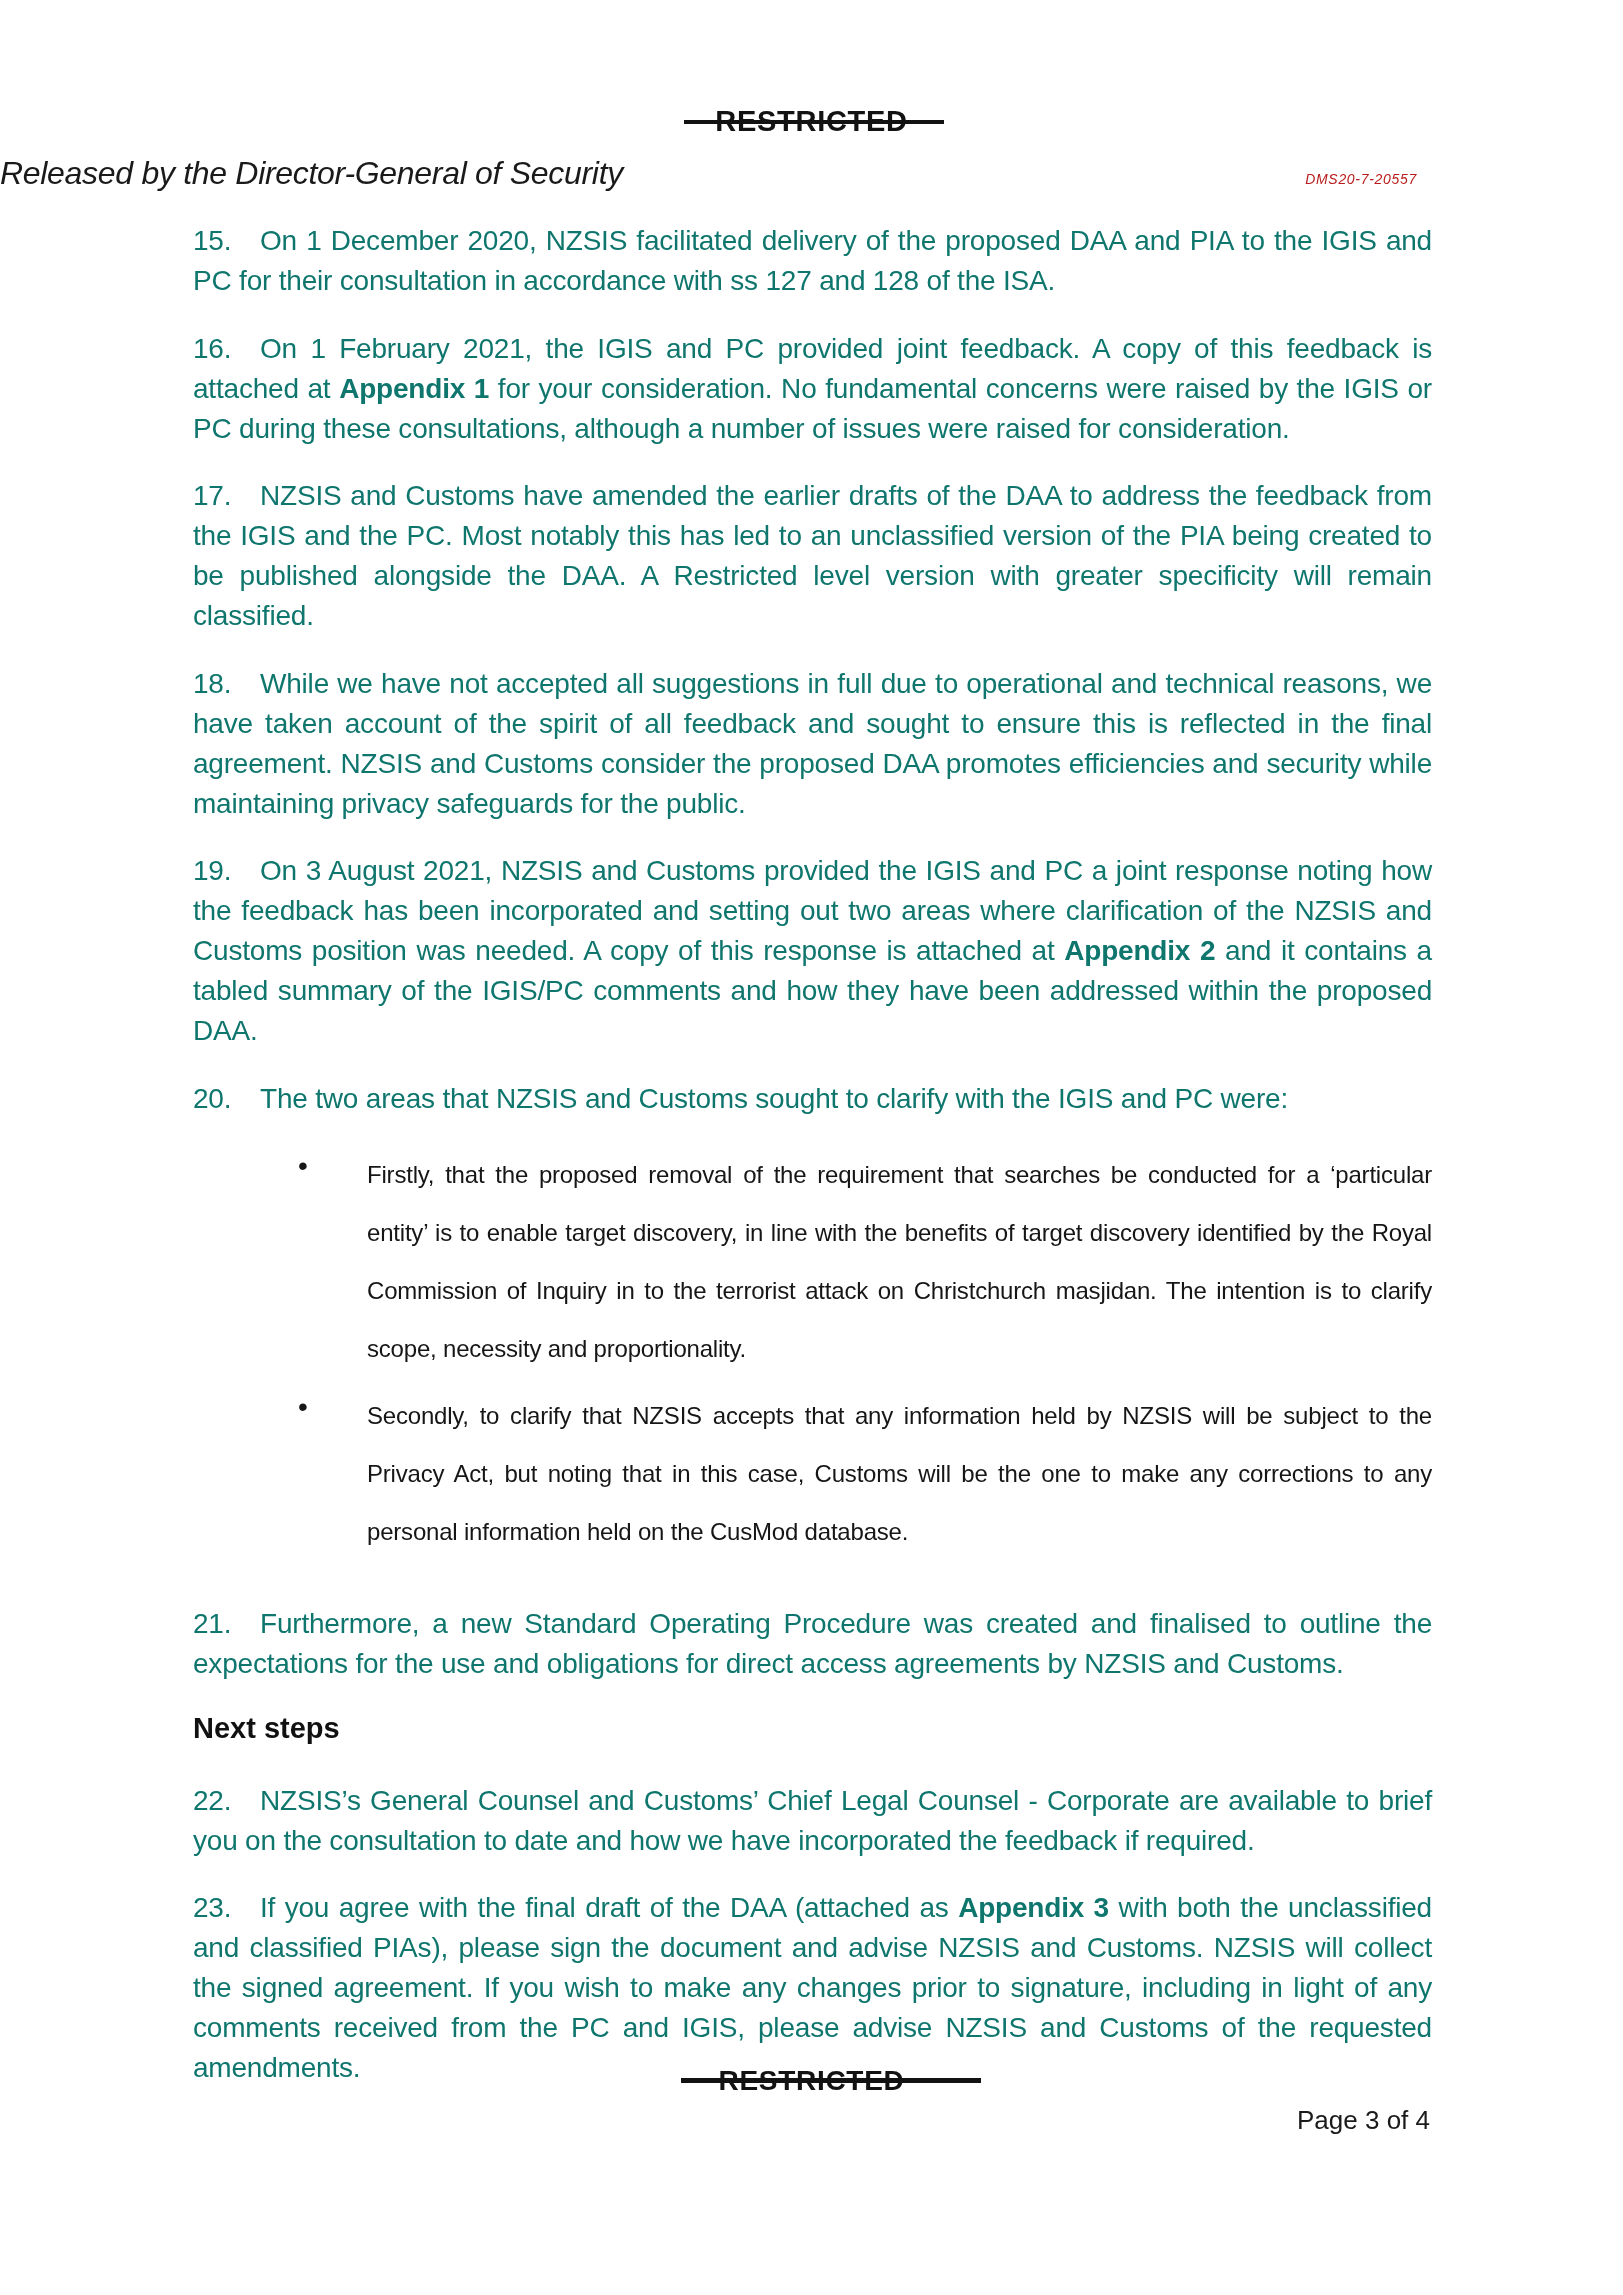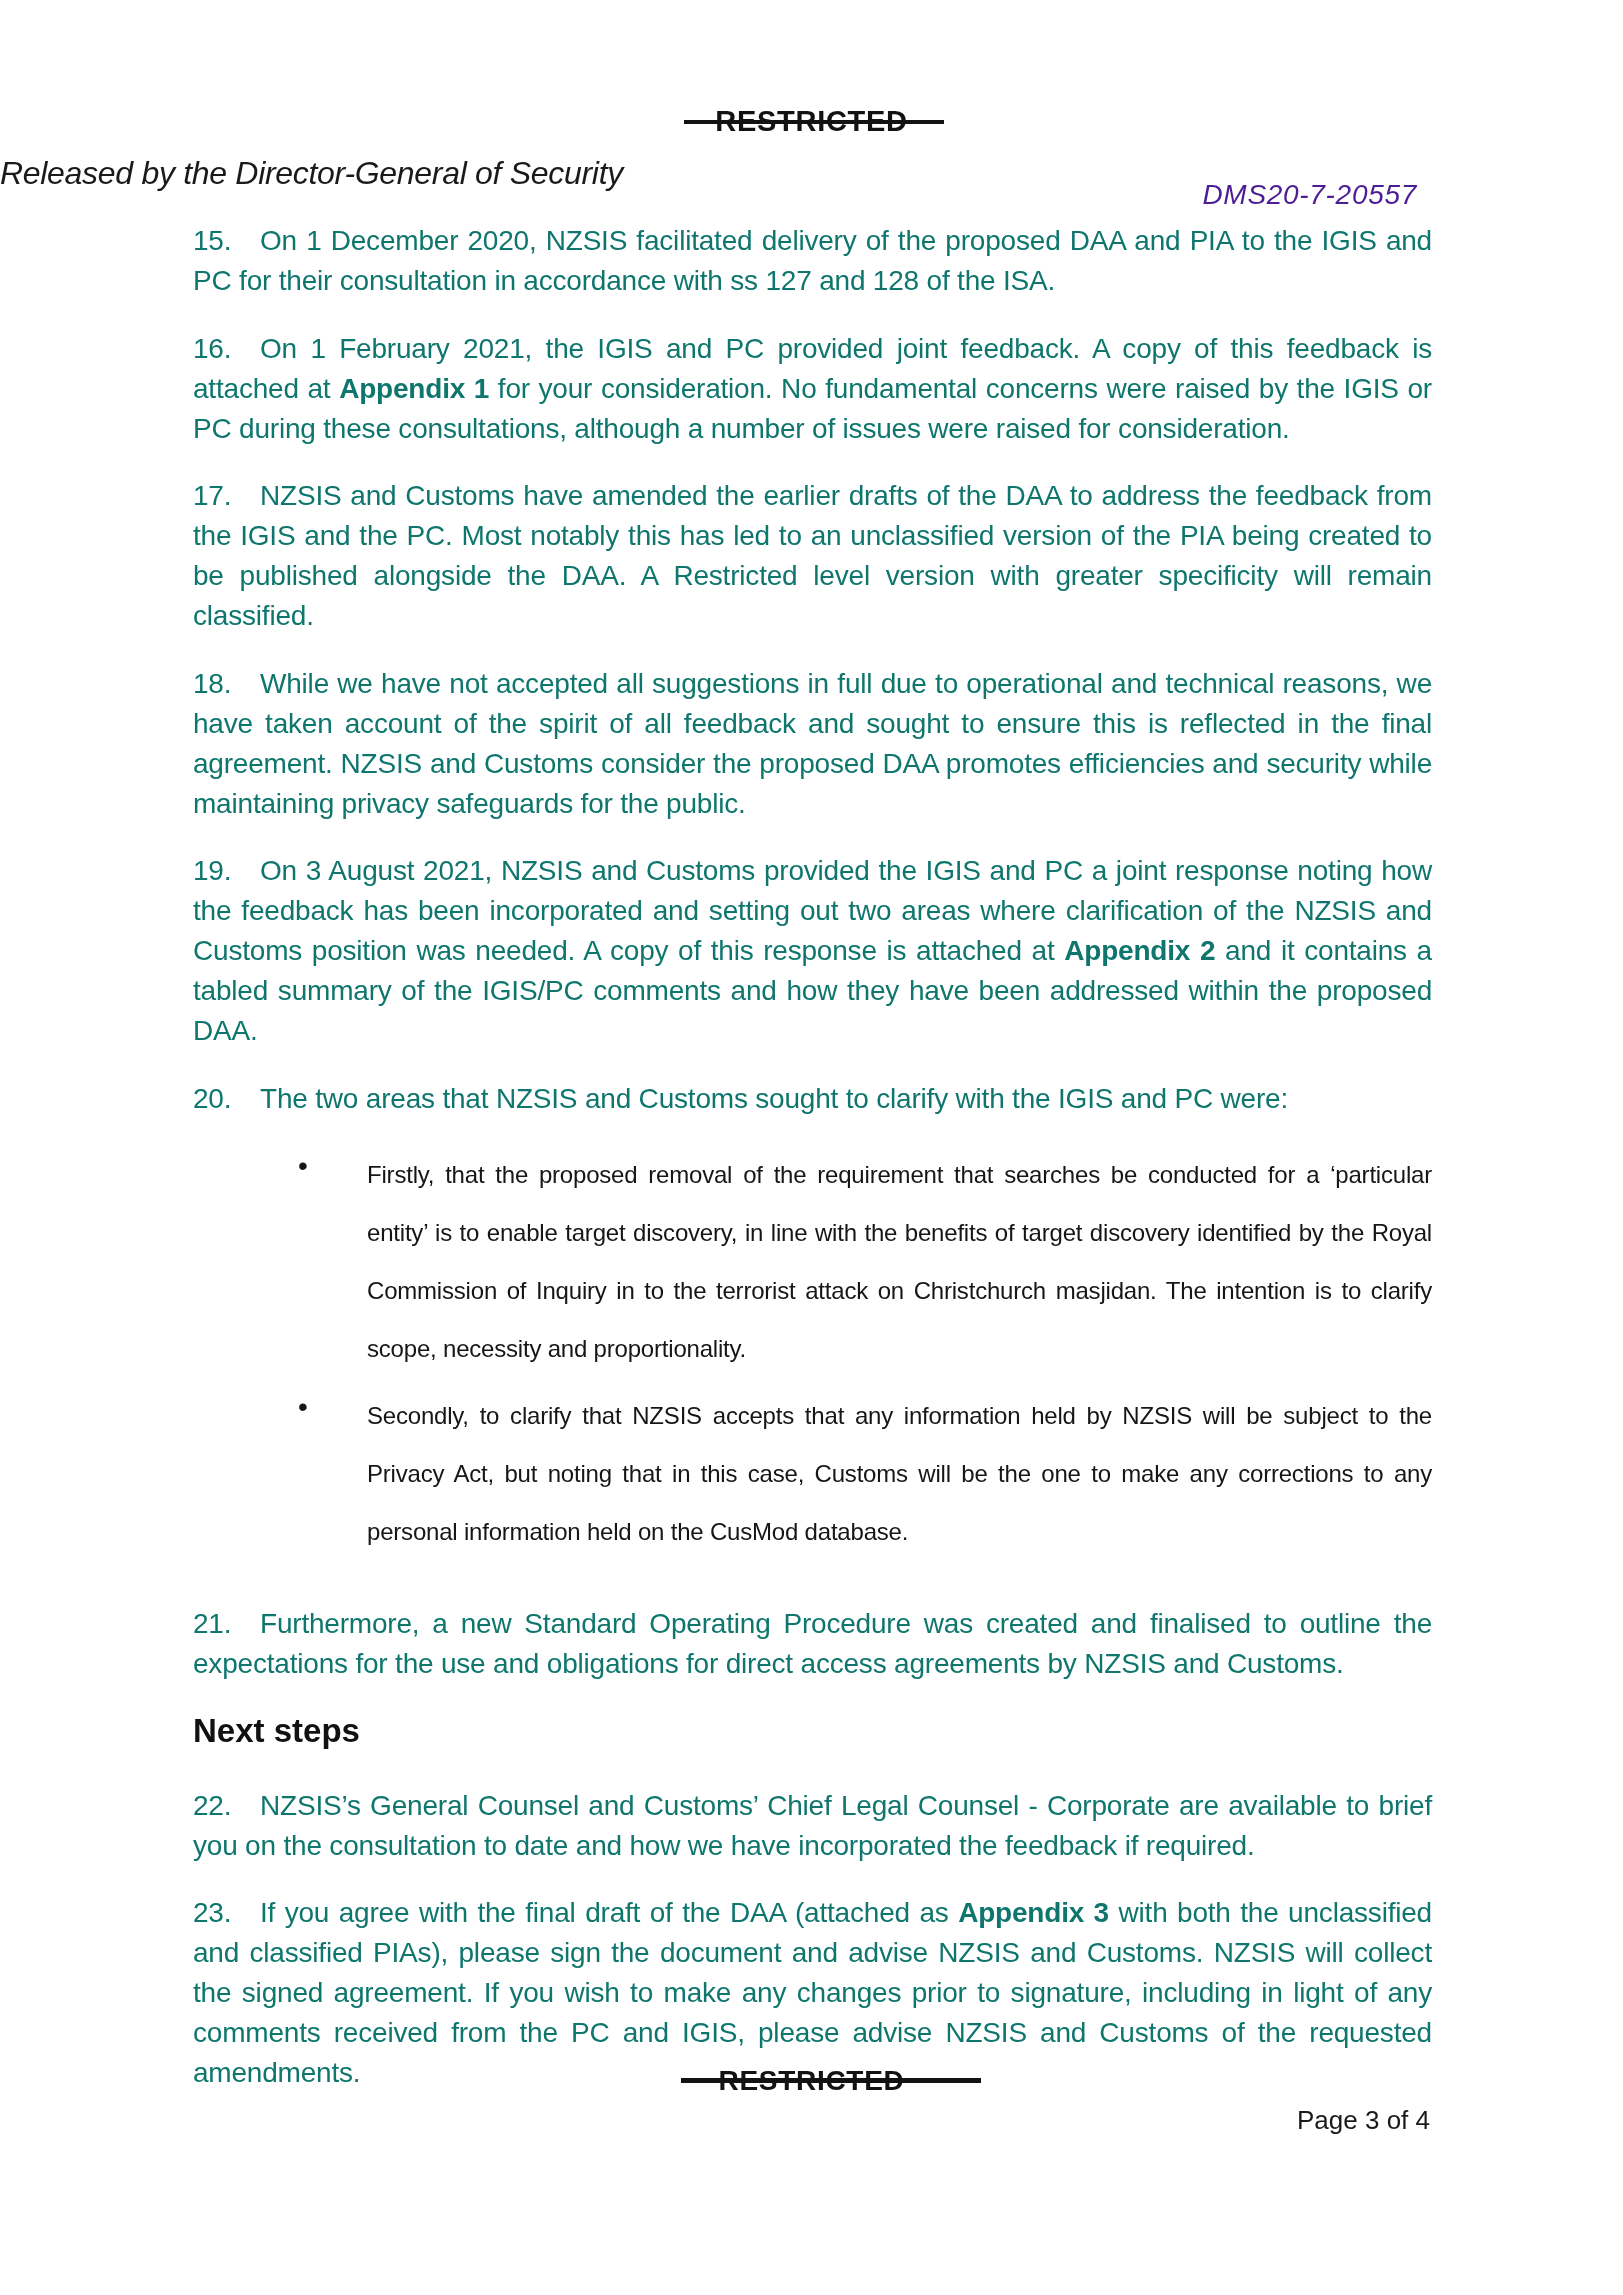--- a/index.html
+++ b/index.html
@@ -46,23 +46,23 @@
     font-style: italic;
   }
   .released {
     font-size: 32px;
     letter-spacing: -0.3px;
     color: #1a1a1a;
   }
   .dms {
     position: absolute;
     right: 206px;
-    top: 24px;
-    font-size: 28px;
-    color: #4c1d95;
+    top: 16px;
+    font-size: 14px;
+    color: #b91c1c;
     letter-spacing: 0.7px;
   }
 
   
   .content {
     position: absolute;
     left: 193px;
     right: 191px;
     top: 221px;
   }
@@ -86,21 +86,21 @@
     flex: 0 0 auto;
   }
   .btext {
     flex: 1;
     font-size: 24px;
     line-height: 58px;
     letter-spacing: -0.2px;
     text-align: justify;
   }
   .section-heading {
-    font-size: 33px;
+    font-size: 29px;
     font-weight: 700;
     margin: 11.8px 0 36px 0;
     color: #111;
   }
 
   
   .footer-clf {
     position: absolute;
     top: 2065px;
     left: 0;

